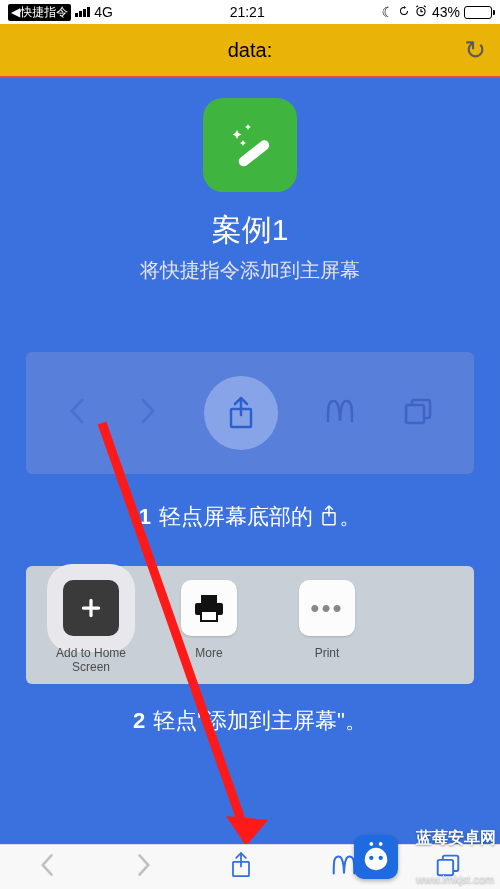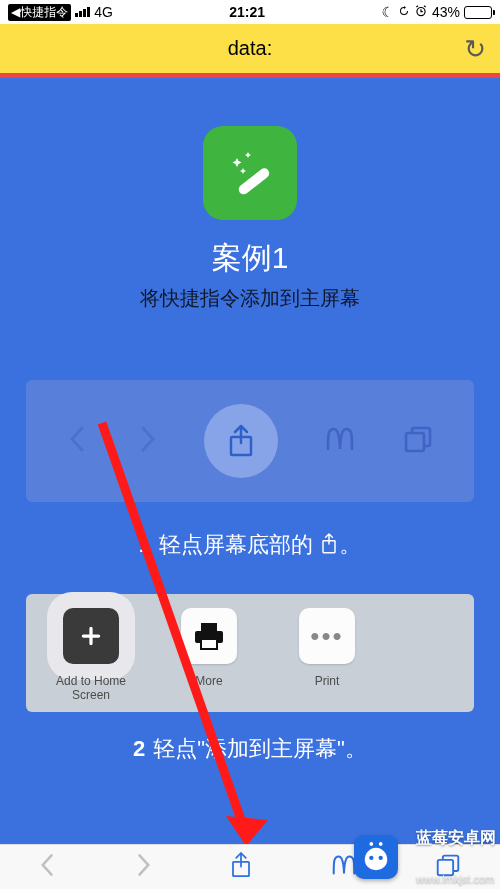--- a/index.html
+++ b/index.html
@@ -43,22 +43,22 @@
   }
   .battery::after {
     content:''; position:absolute; right:-4px; top:3px;
     width:2px; height:5px; background:#000; border-radius:0 1px 1px 0;
   }
   .battery-fill { height:100%; width:43%; background:#000; border-radius:1px 0 0 1px; }
 
   
   .url-bar {
     height: 54px;
-    background: #fde047;
-    border-bottom: 5px solid #ef4444;
+    background: #eab308;
+    border-bottom: 2px solid #ef4444;
     display: flex;
     align-items: center;
     justify-content: center;
     position: relative;
   }
   .url-text { color:#000; font-size:20px; }
   .reload {
     position:absolute; right:14px; top:50%; transform:translateY(-50%);
     color:#5a5a5a; font-size:26px;
   }
@@ -66,35 +66,35 @@
   
   .page {
     position: relative;
     background: #3B71DE;
     height: 766px;
     overflow: hidden;
   }
 
   .hero {
     text-align: center;
-    padding-top: 48px;
+    padding-top: 20px;
   }
   .app-icon {
     width: 94px; height: 94px;
     margin: 0 auto 18px auto;
     background: #3FB43F;
     border-radius: 20px;
     display: flex; align-items:center; justify-content:center;
   }
   .shortcut-title {
     color: #fff; font-size: 30px; font-weight: 400;
     margin-bottom: 6px;
   }
   .shortcut-sub {
-    color: #0f172a; font-size: 20px;
+    color: #e5e5e5; font-size: 20px;
   }
 
   
   .example-panel-1 {
     margin: 68px 26px 0 26px;
     background: #587fda;
     border-radius: 6px;
     padding: 24px 18px;
     display: flex; align-items: center; justify-content: space-around;
   }
@@ -178,21 +178,21 @@
   <div class="status-left">
     <span class="back-chip">◀<span>快捷指令</span></span>
     <span class="signal-bars">
       <span class="b1"></span>
         <span class="b2"></span>
         <span class="b3"></span>
         <span class="b4"></span>
     </span>
     <span>4G</span>
   </div>
-  <div style="font-weight:700">21:21</div>
+  <div style="font-weight:400">21:21</div>
   <div class="status-right">
     <span>☾</span>
     <span>
       <svg width="12" height="12" viewBox="0 0 24 24">
           <path fill="#000" d="M12 4a8 8 0 1 0 8 8h-2a6 6 0 1 1-6-6V4z"></path>
           <path fill="#000" d="M12 2v6l4-3-4-3z"></path>
         </svg>
     </span>
     <span>
       <svg width="14" height="14" viewBox="0 0 24 24">

